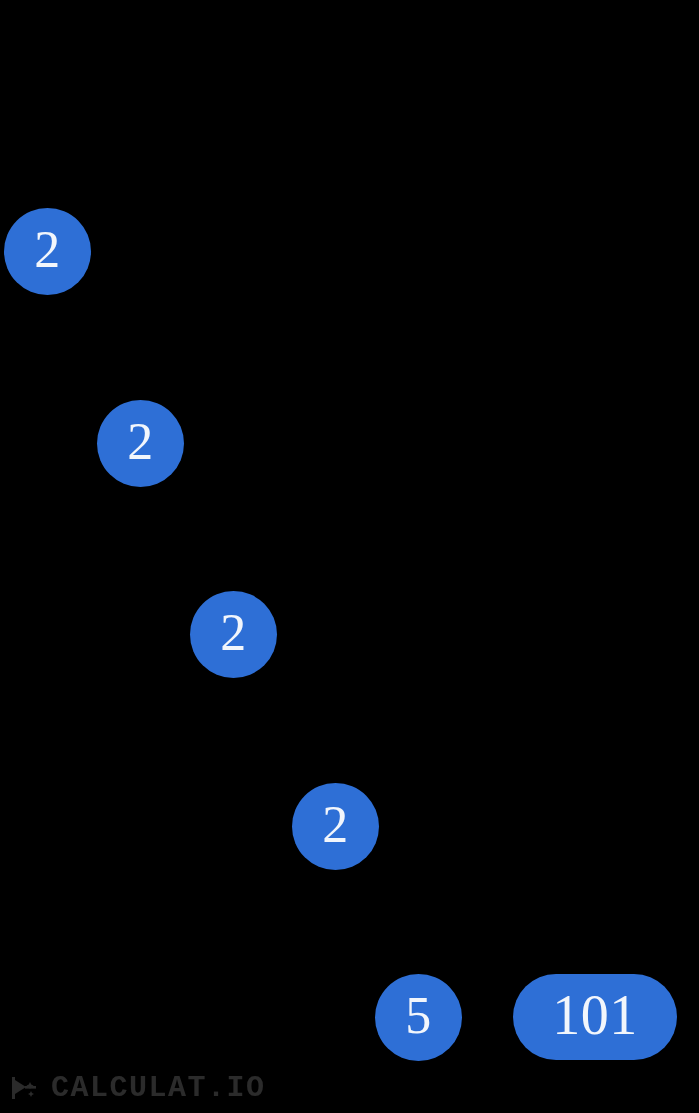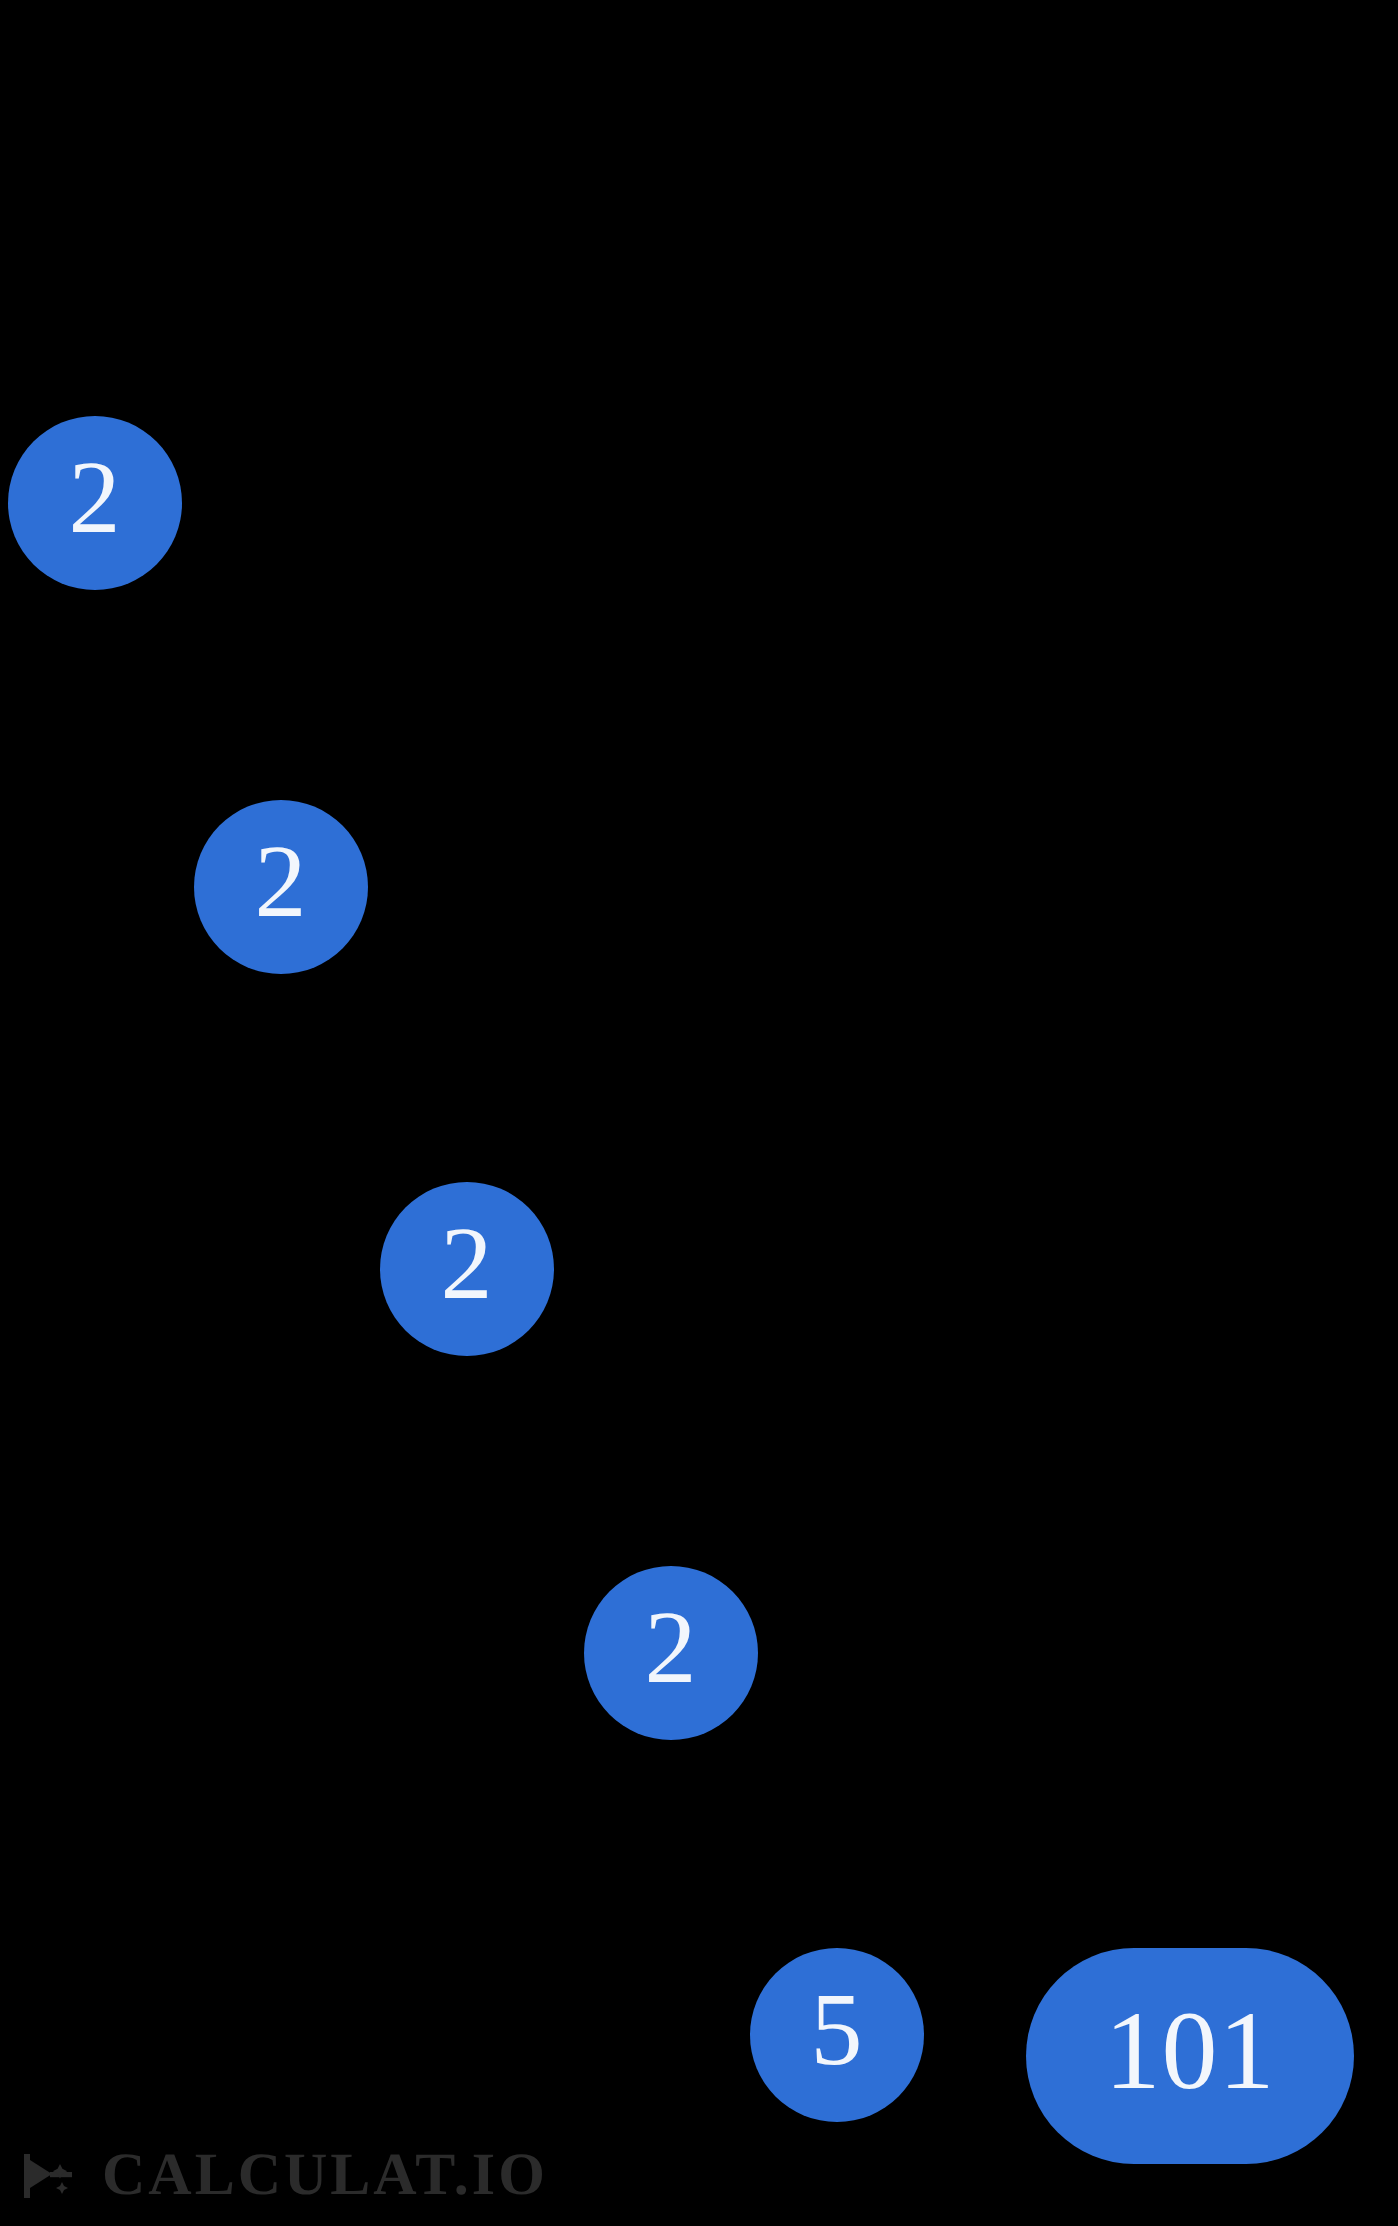--- a/index.html
+++ b/index.html
@@ -48,21 +48,21 @@
     height: 38px;
   }
   #watermark-logo {
     width: 34px;
     height: 34px;
     display: block;
     flex: 0 0 auto;
   }
   #watermark-text {
     color: #2B2B2B;
-    font-family: Liberation Serif, serif;
+    font-family: Liberation Mono, monospace;
     font-size: 30px;
     font-weight: 700;
     letter-spacing: 1.5px;
     line-height: 1;
     white-space: nowrap;
   }
 </style>
 </head>
 <body>
 
@@ -77,21 +77,21 @@
       </div>
       <div class="node" style="left: 190px; top: 591px; width: 87px; height: 87px; font-size: 52px; background: rgb(46, 111, 214); color: rgb(242, 246, 252);">
         <span class="node-label">2</span>
       </div>
       <div class="node" style="left: 292px; top: 783px; width: 87px; height: 87px; font-size: 52px; background: rgb(46, 111, 214); color: rgb(242, 246, 252);">
         <span class="node-label">2</span>
       </div>
       <div class="node" style="left: 375px; top: 974px; width: 87px; height: 87px; font-size: 52px; background: rgb(46, 111, 214); color: rgb(242, 246, 252);">
         <span class="node-label">5</span>
       </div>
-      <div class="node" style="left: 513px; top: 974px; width: 164px; height: 108px; font-size: 56px; background: rgb(46, 111, 214); color: rgb(242, 246, 252);">
+      <div class="node" style="left: 513px; top: 974px; width: 164px; height: 86px; font-size: 56px; background: rgb(46, 111, 214); color: rgb(242, 246, 252);">
         <span class="node-label">101</span>
       </div>
     </div>
 
   <div id="watermark">
     <svg id="watermark-logo" viewBox="0 0 34 34" aria-hidden="true">
       <g fill="#2B2B2B">
         <rect x="4" y="6" width="3" height="22"></rect>
         <path d="M7 9 L18 16 L7 23 Z"></path>
         <rect x="17" y="15" width="11" height="2.6"></rect>

